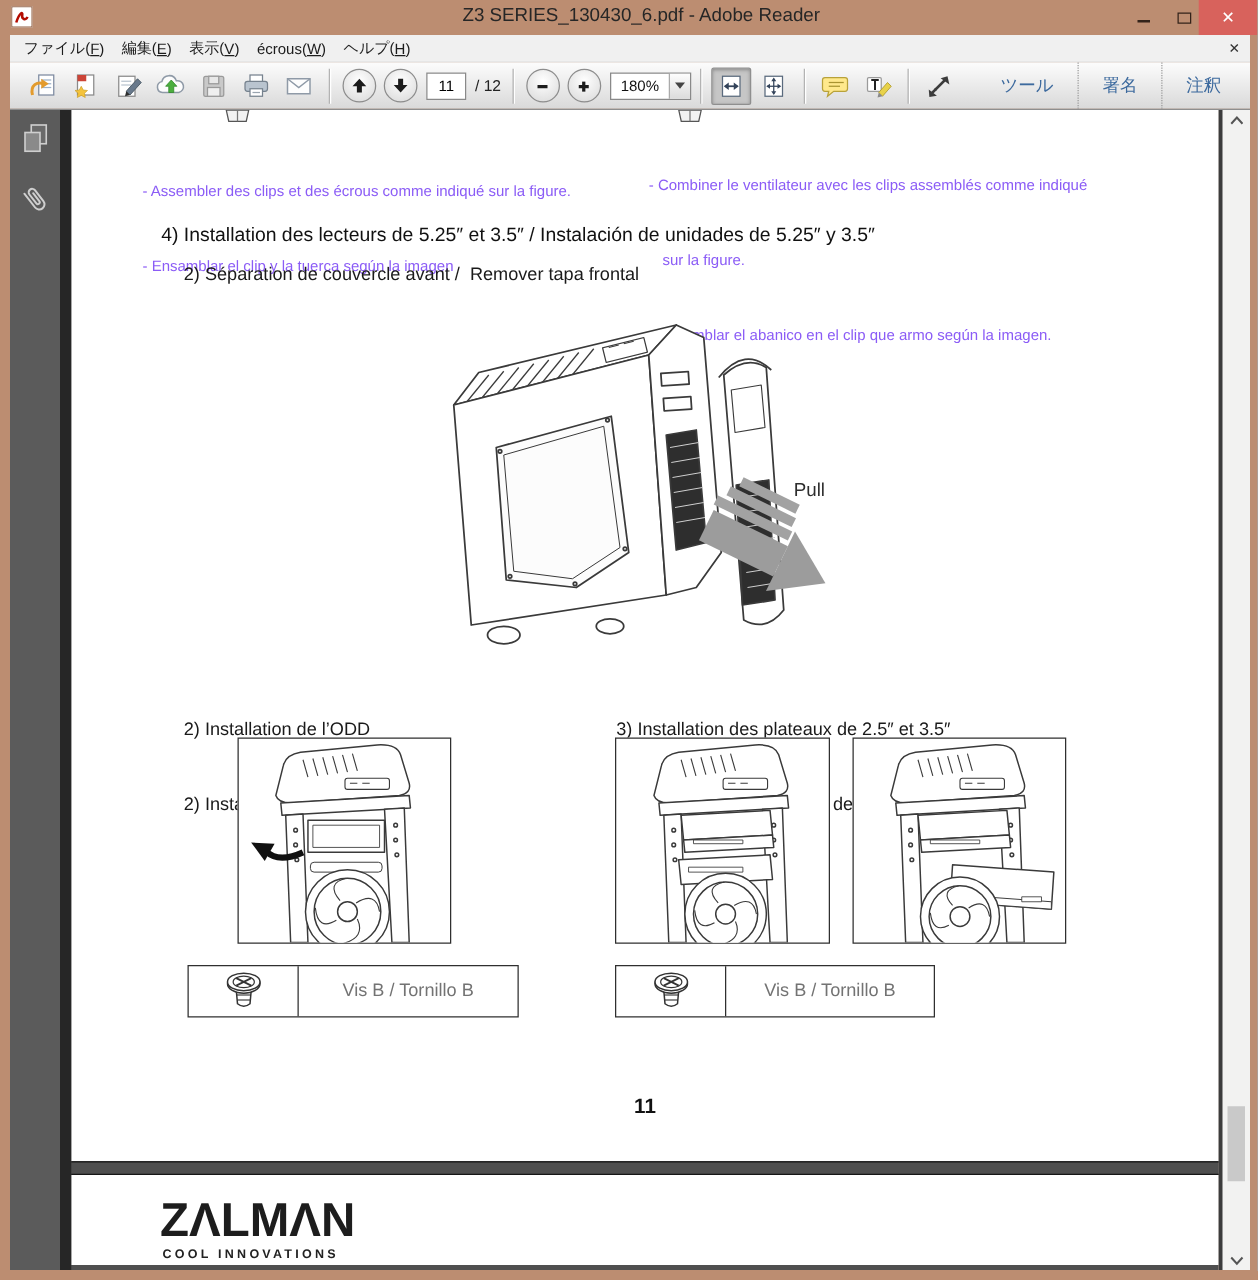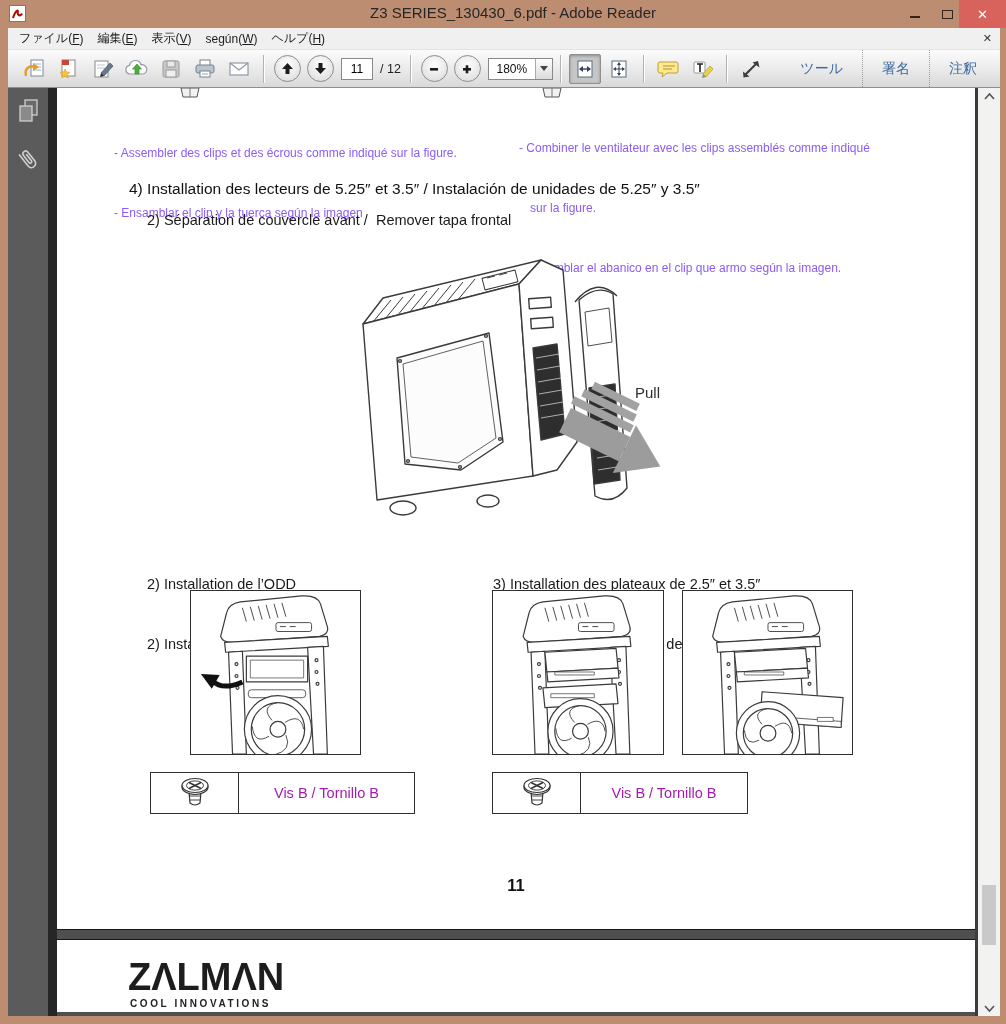--- a/index.html
+++ b/index.html
@@ -70,21 +70,21 @@
   .abs{position:absolute;}
   .note{font-size:12px;color:#8b5cf6;line-height:20px;white-space:pre;}
   .h4{font-size:15.5px;font-weight:normal;color:#111;white-space:pre;}
   .sub{font-size:14.5px;color:#1a1a1a;white-space:pre;}
   .sub2{font-size:14.5px;color:#1a1a1a;line-height:20px;white-space:pre;}
   .pull{font-size:15px;color:#2e2e2e;z-index:2;}
   .frame{border:1px solid #2f2f2f;background:#fff;}
   .frame svg{display:block;width:100%;height:100%;}
   .screwbox{border:1px solid #2f2f2f;display:flex;}
   .screw-cell{width:88px;border-right:1px solid #2f2f2f;display:flex;align-items:center;justify-content:center;}
-  .label-cell{flex:1;display:flex;align-items:center;justify-content:center;font-size:14.5px;color:#a21caf;}
+  .label-cell{flex:1;display:flex;align-items:center;justify-content:center;font-size:14.5px;color:#737373;}
   .pagenum{left:0;right:0;text-align:center;font-size:16.5px;font-weight:bold;color:#111;}
 
   
   .z-logo{position:absolute;left:71px;top:18px;font-size:38px;font-weight:bold;color:#1d1d1d;
     letter-spacing:0px;line-height:38px;font-family:"Liberation Sans",sans-serif;}
   .z-tag{position:absolute;left:73px;top:58px;font-size:10px;font-weight:bold;letter-spacing:2.6px;color:#222;}
 
   svg{overflow:visible;}
   .figsvg{overflow:hidden;}
 </style>
@@ -122,21 +122,21 @@
         <span>編集(</span>
         <span class="mkey">E</span>
         <span>)</span>
       </div>
     <div class="menu-item">
         <span>表示(</span>
         <span class="mkey">V</span>
         <span>)</span>
       </div>
     <div class="menu-item">
-        <span>según(</span>
+        <span>écrous(</span>
         <span class="mkey">W</span>
         <span>)</span>
       </div>
     <div class="menu-item">
         <span>ヘルプ(</span>
         <span class="mkey">H</span>
         <span>)</span>
       </div>
     <div class="menubar-x">
         <span>✕</span>

